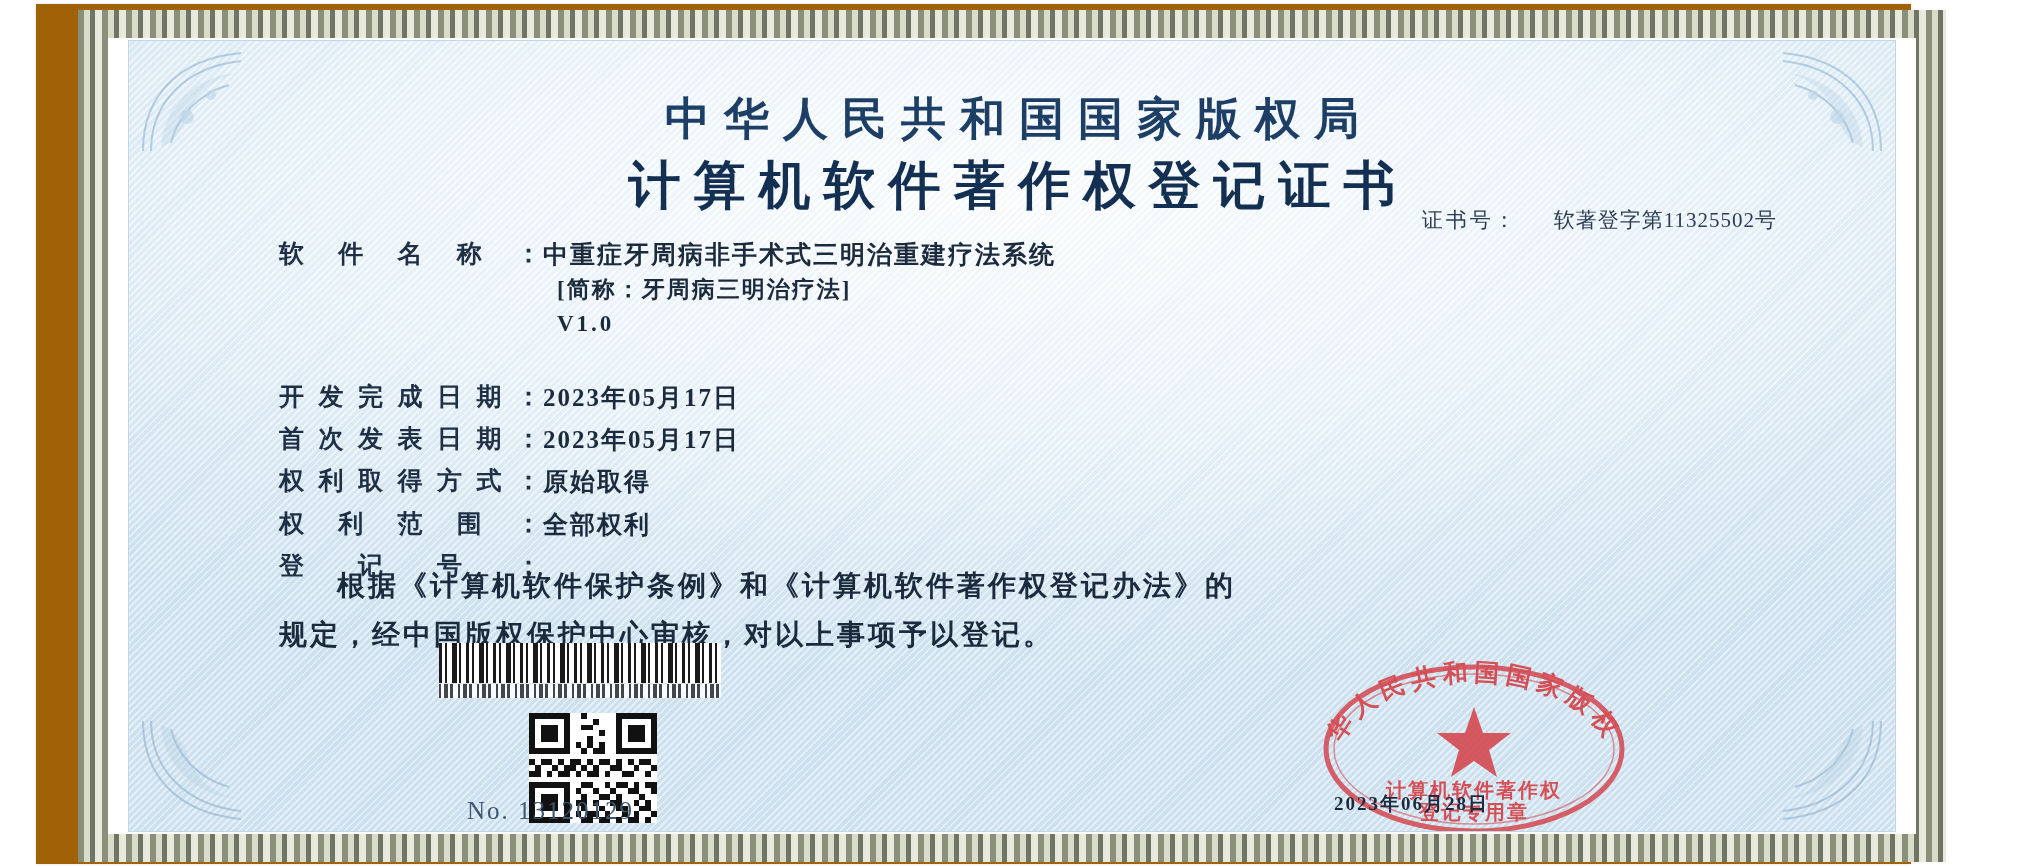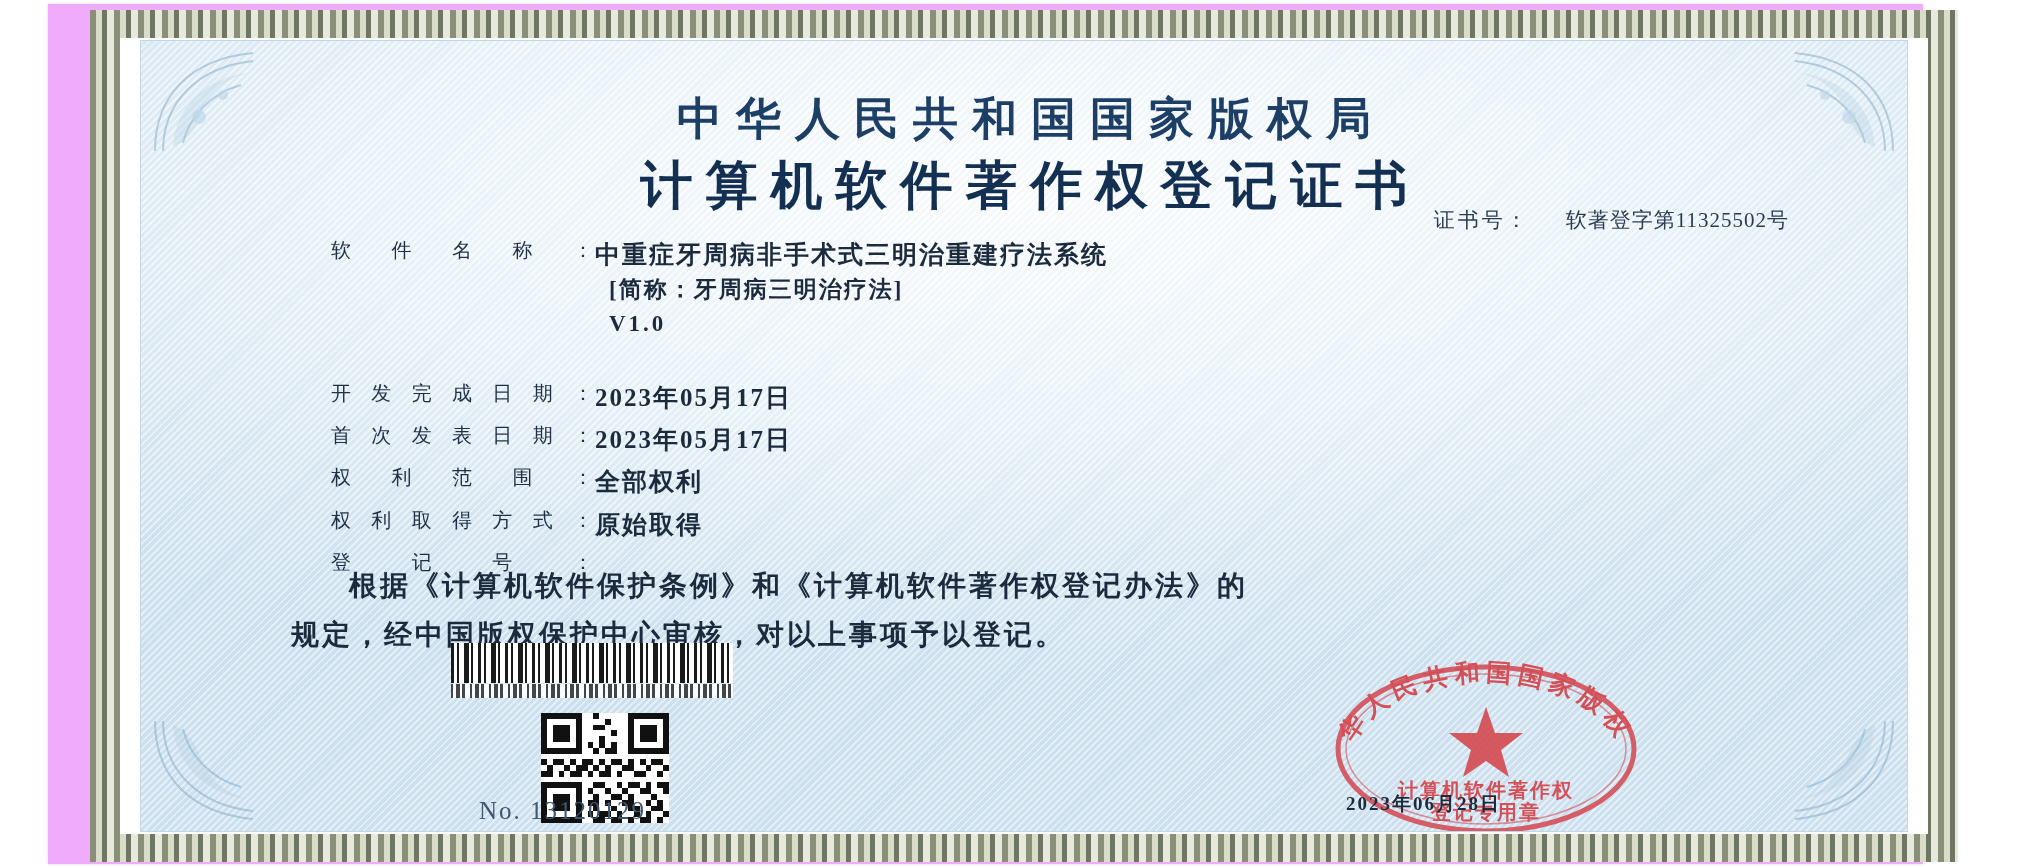--- a/index.html
+++ b/index.html
@@ -15,25 +15,25 @@
   #page {
     position: relative;
     width: 2020px;
     height: 868px;
     background: #ffffff;
   }
 
   
   .cert-paper {
     position: absolute;
-    left: 48px;
+    left: 36px;
     top: 4px;
     width: 1875px;
     height: 860px;
-    background: #f0abfc;
+    background: #a16207;
     box-shadow: 0 0 3px rgba(0,0,0,0.15);
   }
 
   
   .meander-frame {
     position: absolute;
     left: 42px;
     top: 6px;
     width: 1868px;
     height: 852px;
@@ -139,29 +139,28 @@
     width: 1500px;
   }
   .frow {
     display: flex;
     align-items: flex-start;
     margin-bottom: 6px;
   }
   .flabel {
     width: 262px;
     flex: 0 0 262px;
-    font-size: 20px;
+    font-size: 25px;
     color: #1f2f45;
     letter-spacing: 8px;
     white-space: nowrap;
-    font-weight: 400;
+    font-weight: 700;
     text-align: justify;
     text-align-last: justify;
     padding-right: 2px;
-    margin-left: 40px;
   }
   .flabel .colon { letter-spacing: 0; }
   .fvalue {
     font-size: 25px;
     color: #1b2a3d;
     letter-spacing: 2px;
     line-height: 1.45;
     font-weight: 700;
   }
   .fvalue .sub {
@@ -352,27 +351,27 @@
           <div class="flabel"><span>开发完成日期</span><span class="colon">：</span></div>
           <div class="fvalue">2023年05月17日</div>
         </div>
 
         <div class="frow">
           <div class="flabel"><span>首次发表日期</span><span class="colon">：</span></div>
           <div class="fvalue">2023年05月17日</div>
         </div>
 
         <div class="frow">
+          <div class="flabel"><span>权利取得方式</span><span class="colon">：</span></div>
+          <div class="fvalue">原始取得</div>
+        </div>
+
+        <div class="frow">
           <div class="flabel"><span>权利范围</span><span class="colon">：</span></div>
           <div class="fvalue">全部权利</div>
-        </div>
-
-        <div class="frow">
-          <div class="flabel"><span>权利取得方式</span><span class="colon">：</span></div>
-          <div class="fvalue">原始取得</div>
         </div>
 
         <div class="frow">
           <div class="flabel"><span>登记号</span><span class="colon">：</span></div>
         </div>
 
       </div>
 
       <div class="statement">
         <div class="p1">根据《计算机软件保护条例》和《计算机软件著作权登记办法》的</div>

